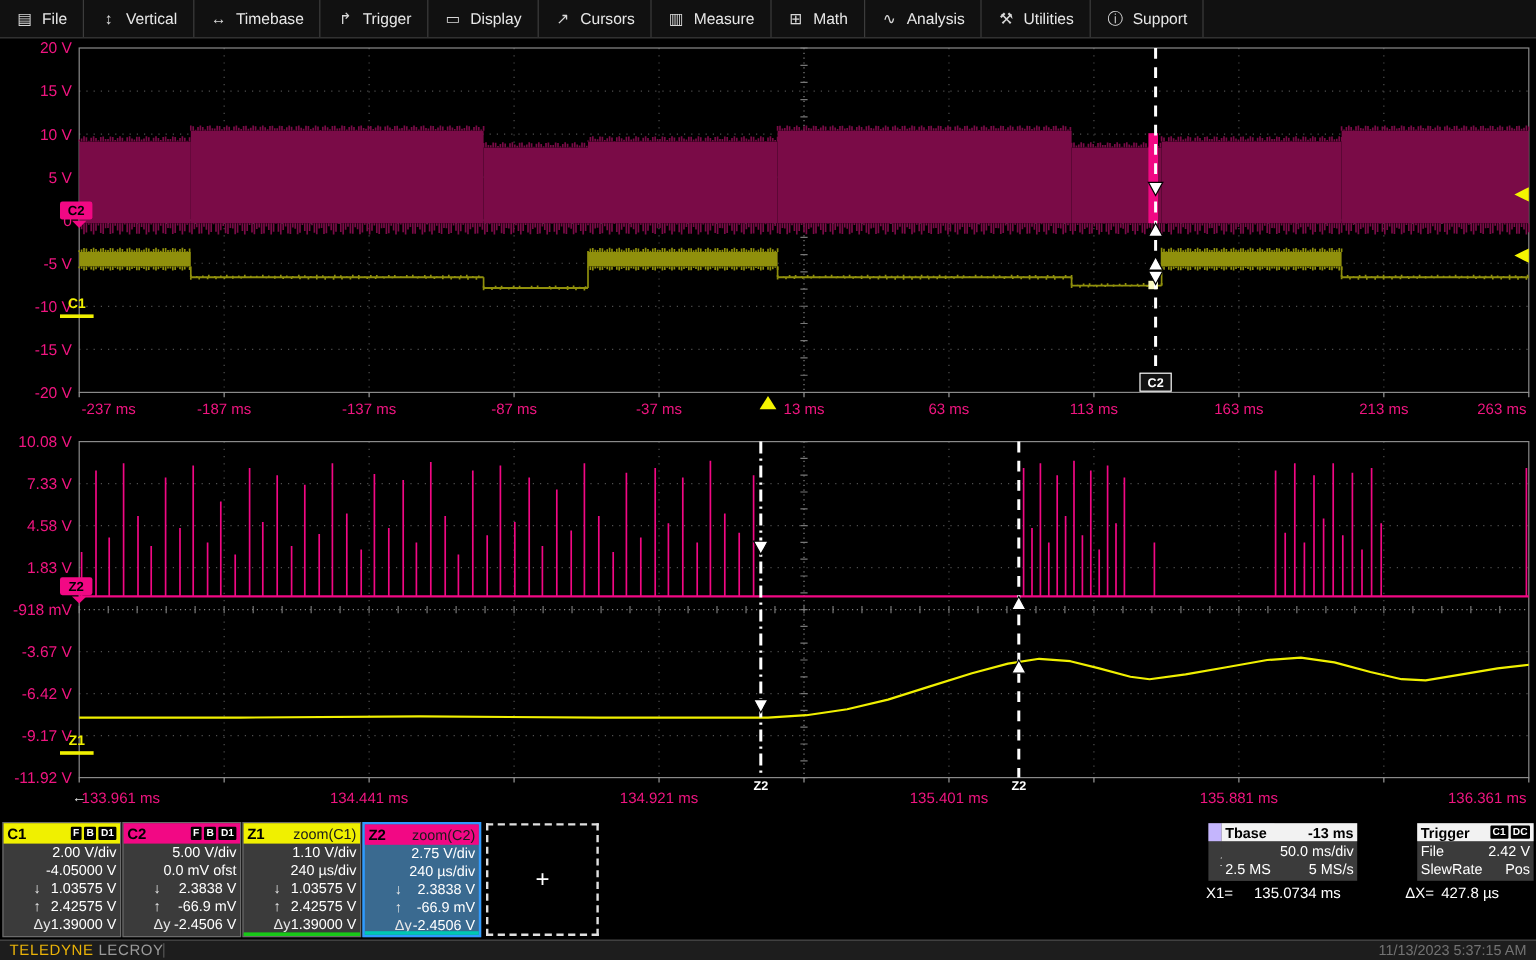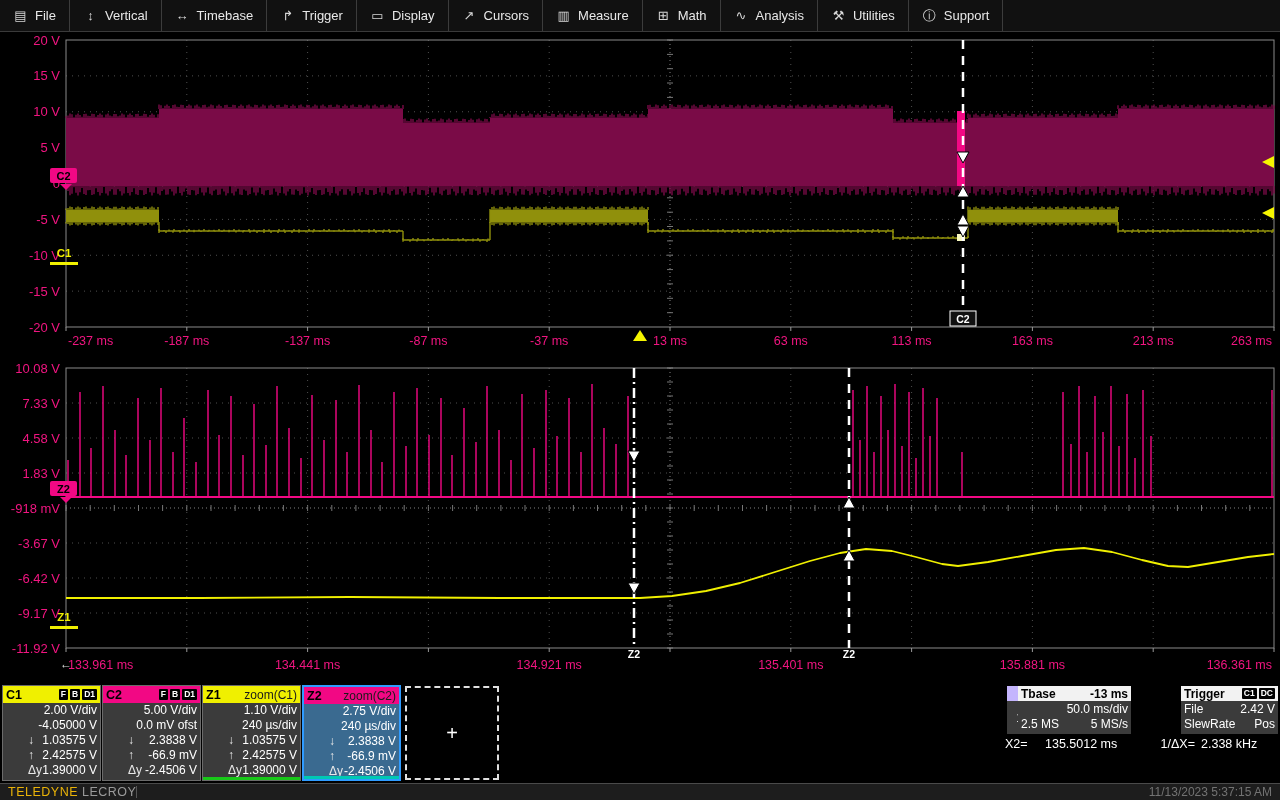--- a/index.html
+++ b/index.html
@@ -338,24 +338,24 @@
         </div>
         <div class="r spread">
           <span>SlewRate</span>
           <span>Pos</span>
         </div>
       </div>
     </div>
 
     <div id="cursor-readout">
       <div class="crow">
-        <span class="cl1">X2=</span>
-        <span class="cv1">135.5012 ms</span>
-        <span class="cl2">1/ΔX=</span>
-        <span class="cv2">2.338 kHz</span>
+        <span class="cl1">X1=</span>
+        <span class="cv1">135.0734 ms</span>
+        <span class="cl2">ΔX=</span>
+        <span class="cv2">427.8 µs</span>
       </div>
     </div>
   <div class="desc-box" style="left: 2px;">
         <div class="desc-head" style="background: rgb(240, 240, 0);">
           <span>C1</span>
           <span class="badges">
             <span class="badge">F</span>
             <span class="badge">B</span>
             <span class="badge">D1</span>
           </span>

